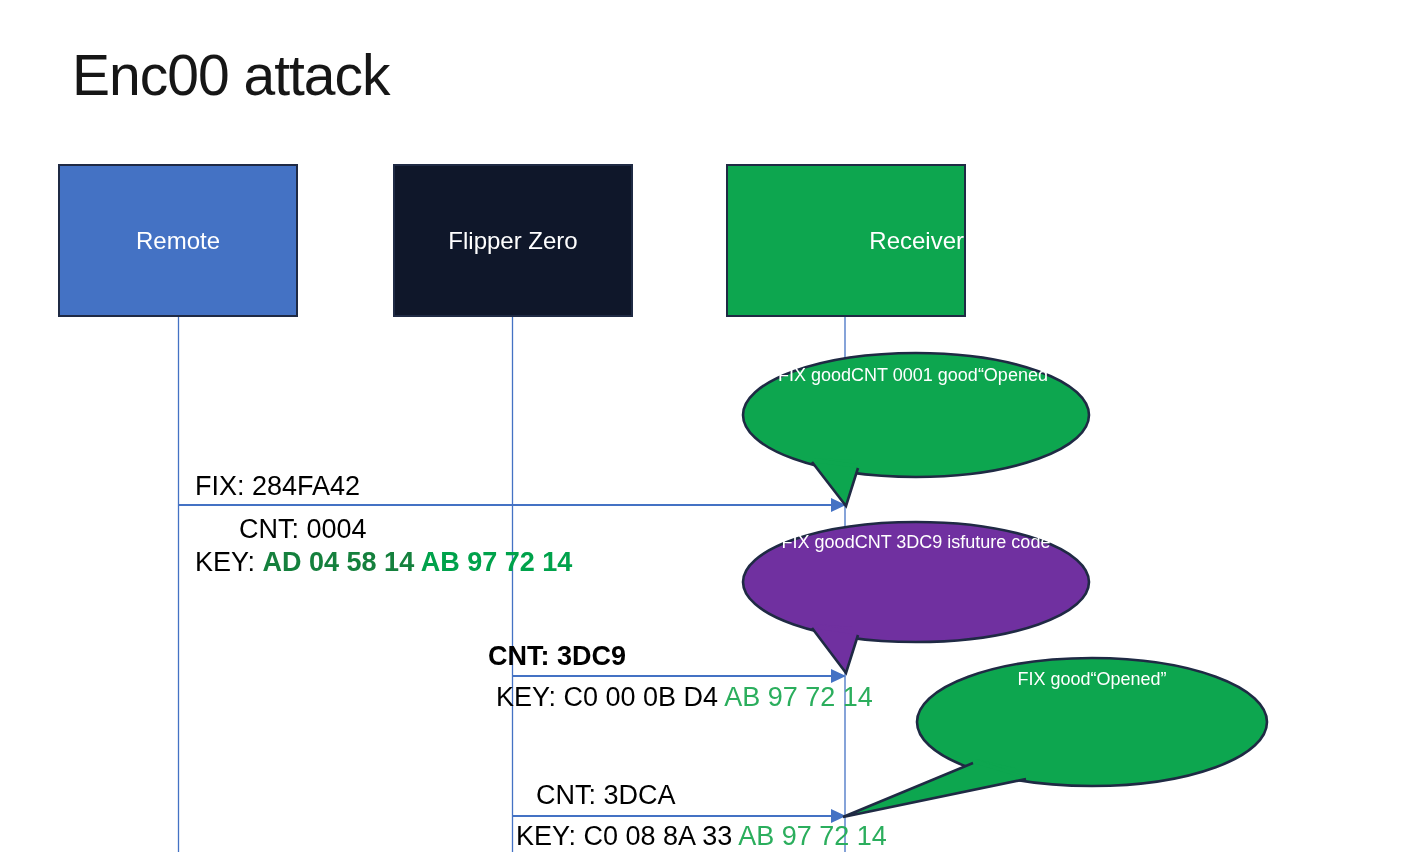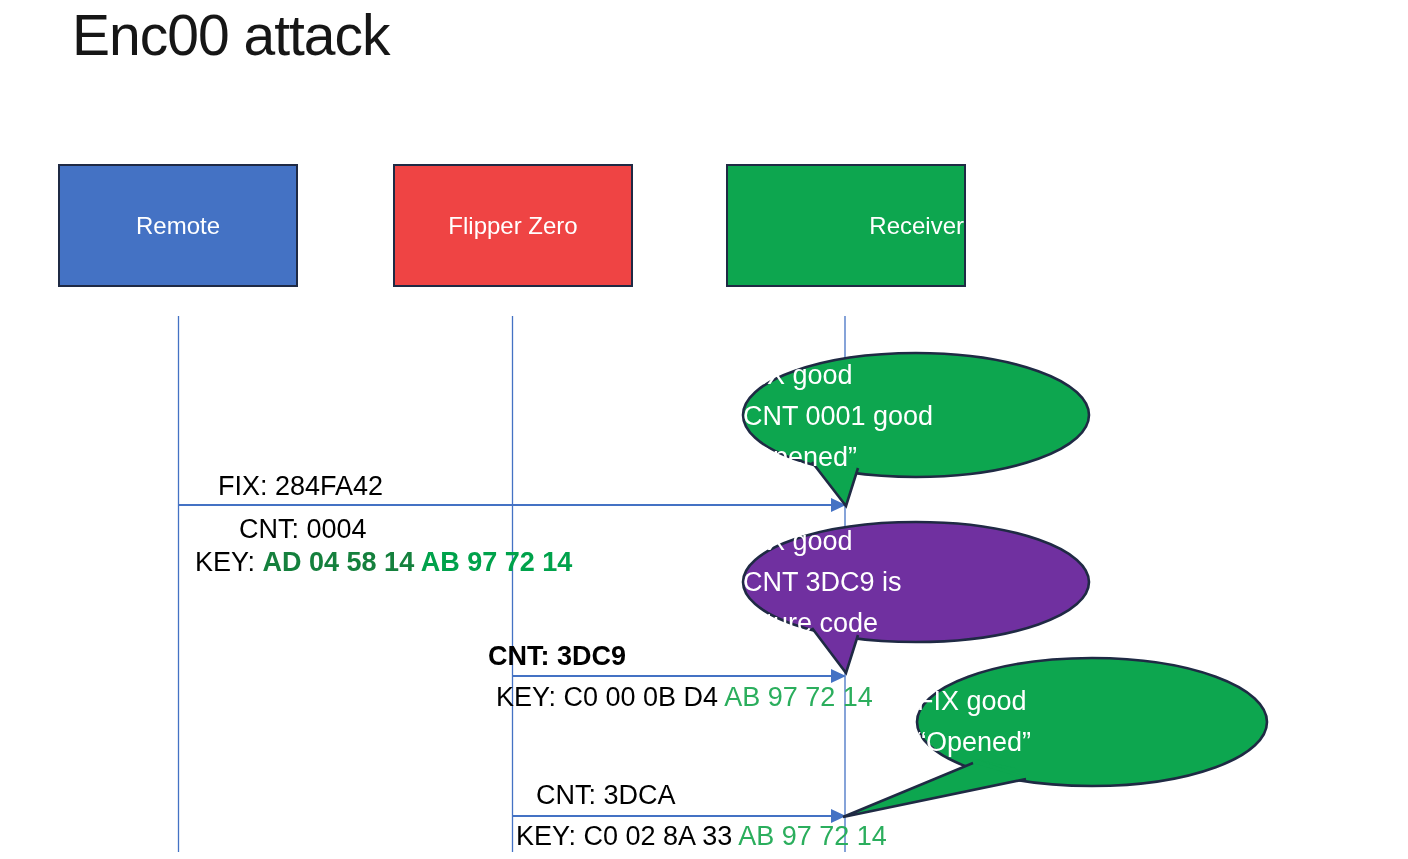--- a/index.html
+++ b/index.html
@@ -5,39 +5,39 @@
   html,body{margin:0;padding:0;background:#fff;}
   .slide{
     position:relative;width:1408px;height:859px;background:#ffffff;overflow:hidden;
     font-family:"Liberation Sans",sans-serif;
   }
   .title{
     position:absolute;left:72px;top:2px;font-size:57px;font-weight:300;
     color:#161616;letter-spacing:-1px;white-space:nowrap;
   }
   .actor{
-    position:absolute;top:164px;width:240px;height:123px;box-sizing:border-box;
+    position:absolute;top:164px;width:240px;height:153px;box-sizing:border-box;
     border:2.5px solid #1F2A44;display:flex;align-items:center;justify-content:center;
   }
   .actor .label{color:#ffffff;font-size:24px;white-space:nowrap;}
   .actor-remote{left:58px;background:#4472C4;}
-  .actor-flipper{left:393px;background:#ef4444;}
+  .actor-flipper{left:393px;background:#0f172a;}
   .actor-receiver{left:726px;background:#0DA64F;justify-content:flex-end;}
   svg.overlay{position:absolute;left:0;top:0;z-index:1;}
   .actor{z-index:2;}
-  .title{z-index:2;}
+  .title{z-index:2;margin-top:40px;}
   .msg{
     position:absolute;z-index:2;font-size:27px;color:#000;white-space:nowrap;line-height:31px;
   }
   .part-red{color:#15803d;font-weight:bold;}
   .part-green-bold{color:#00A24B;font-weight:bold;}
   .part-green{color:#2BAE5D;}
   .callout-text{
-    position:absolute;z-index:3;color:#ffffff;font-size:27px;line-height:41px;
-    text-align:left;display:flex;flex-direction:column;justify-content:center;
+    position:absolute;z-index:3;color:#ffffff;font-size:18px;line-height:41px;
+    text-align:right;display:flex;flex-direction:row;justify-content:center;
   }
   .ct1{left:743px;top:355px;width:346px;height:122px;}
   .ct2{left:743px;top:522px;width:346px;height:120px;}
   .ct3{left:917px;top:659px;width:350px;height:126px;}
   .lifeline{stroke:#4472C4;stroke-width:1.3px;}
   .arrow-line{stroke:#4472C4;stroke-width:2px;}
   .arrow-head{fill:#4472C4;}
   .bubble-outline{stroke:#1F2A44;stroke-width:2.6px;}
 </style>
 </head>
@@ -84,34 +84,34 @@
       <path d="M 814 624 L 856 631 L 852 627 Z" stroke="none" fill="#7030A0"></path>
     </g>
 
     <g>
       <ellipse class="bubble-outline" cx="1092" cy="722" rx="175" ry="64" fill="#0DA64F"></ellipse>
       <path class="bubble-outline" d="M 973 763 L 843 817 L 1026 779" fill="#0DA64F"></path>
       <path d="M 975 759 L 1022 775 L 1015 768 Z" stroke="none" fill="#0DA64F"></path>
     </g>
   </svg>
 
-  <div class="msg" style="left:195px;top:471px;margin-left:23px;">FIX: 284FA42</div>
+  <div class="msg" style="left:195px;top:471px;">FIX: 284FA42</div>
   <div class="msg" style="left:195px;top:514px;margin-left:44px;">CNT: 0004</div>
   <div class="msg" style="left:195px;top:547px;">
     <span>KEY: </span><span class="part-red">AD 04 58 14 </span><span class="part-green-bold">AB 97 72 14</span>
   </div>
 
   <div class="msg" style="left:488px;top:641px;font-weight:bold;">CNT: 3DC9</div>
   <div class="msg" style="left:496px;top:682px;">
     <span>KEY: C0 00 0B D4 </span><span class="part-green">AB 97 72 14</span>
   </div>
 
   <div class="msg" style="left:536px;top:780px;">CNT: 3DCA</div>
   <div class="msg" style="left:516px;top:821px;">
-    <span>KEY: C0 02 8A 33 </span><span class="part-green">AB 97 72 14</span>
+    <span>KEY: C0 08 8A 33 </span><span class="part-green">AB 97 72 14</span>
   </div>
 
   <div class="callout-text ct1">
     <div>FIX good</div>
     <div>CNT 0001 good</div>
     <div>“Opened”</div>
   </div>
   <div class="callout-text ct2">
     <div>FIX good</div>
     <div>CNT 3DC9 is</div>

